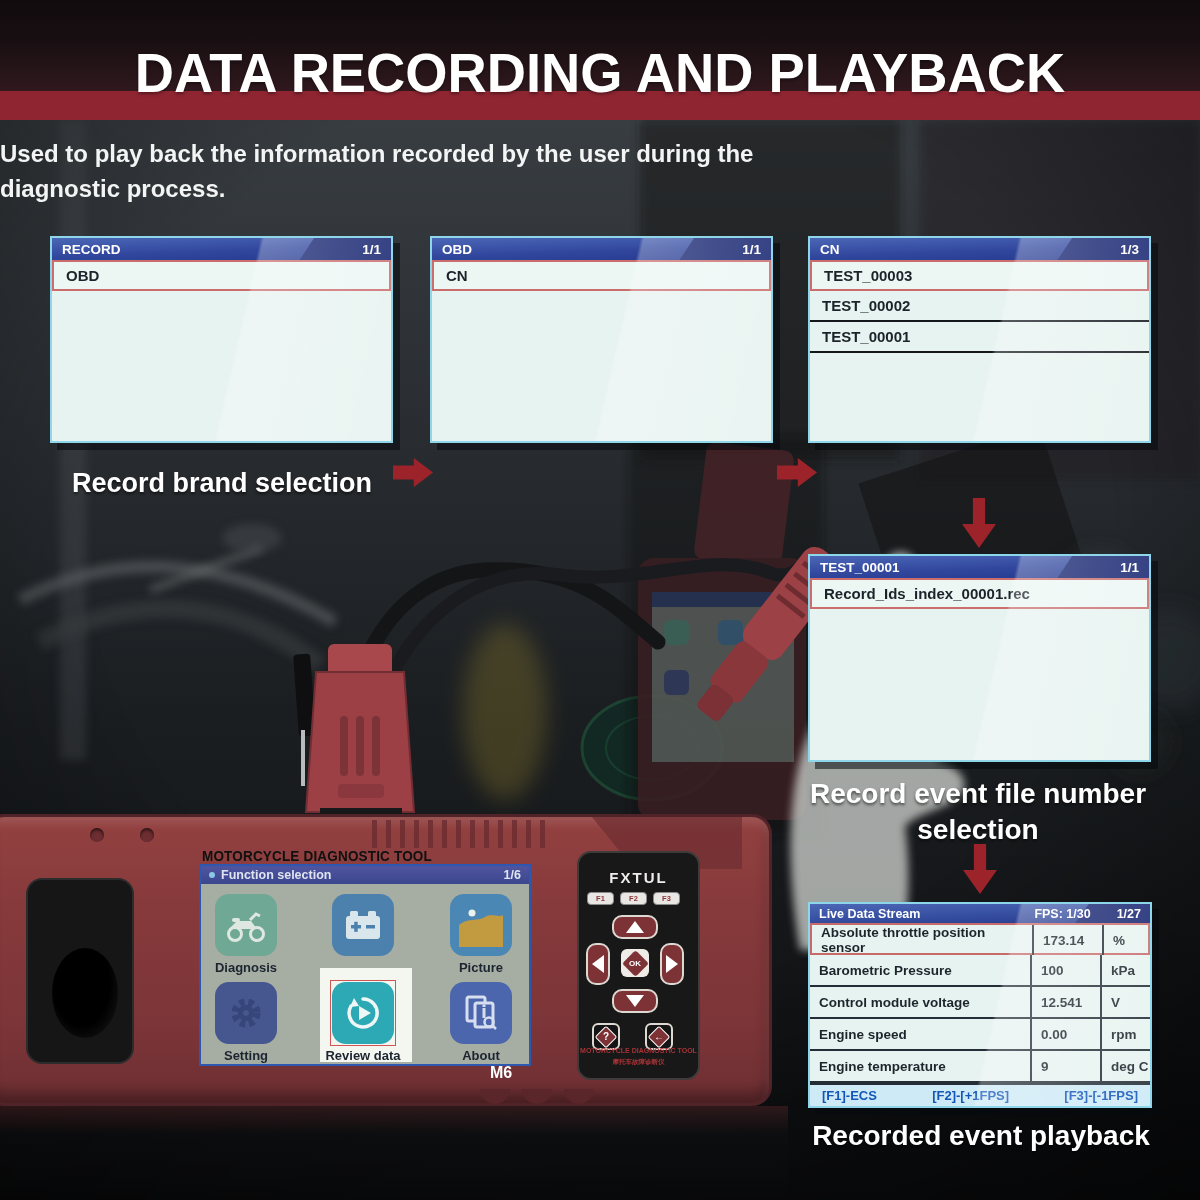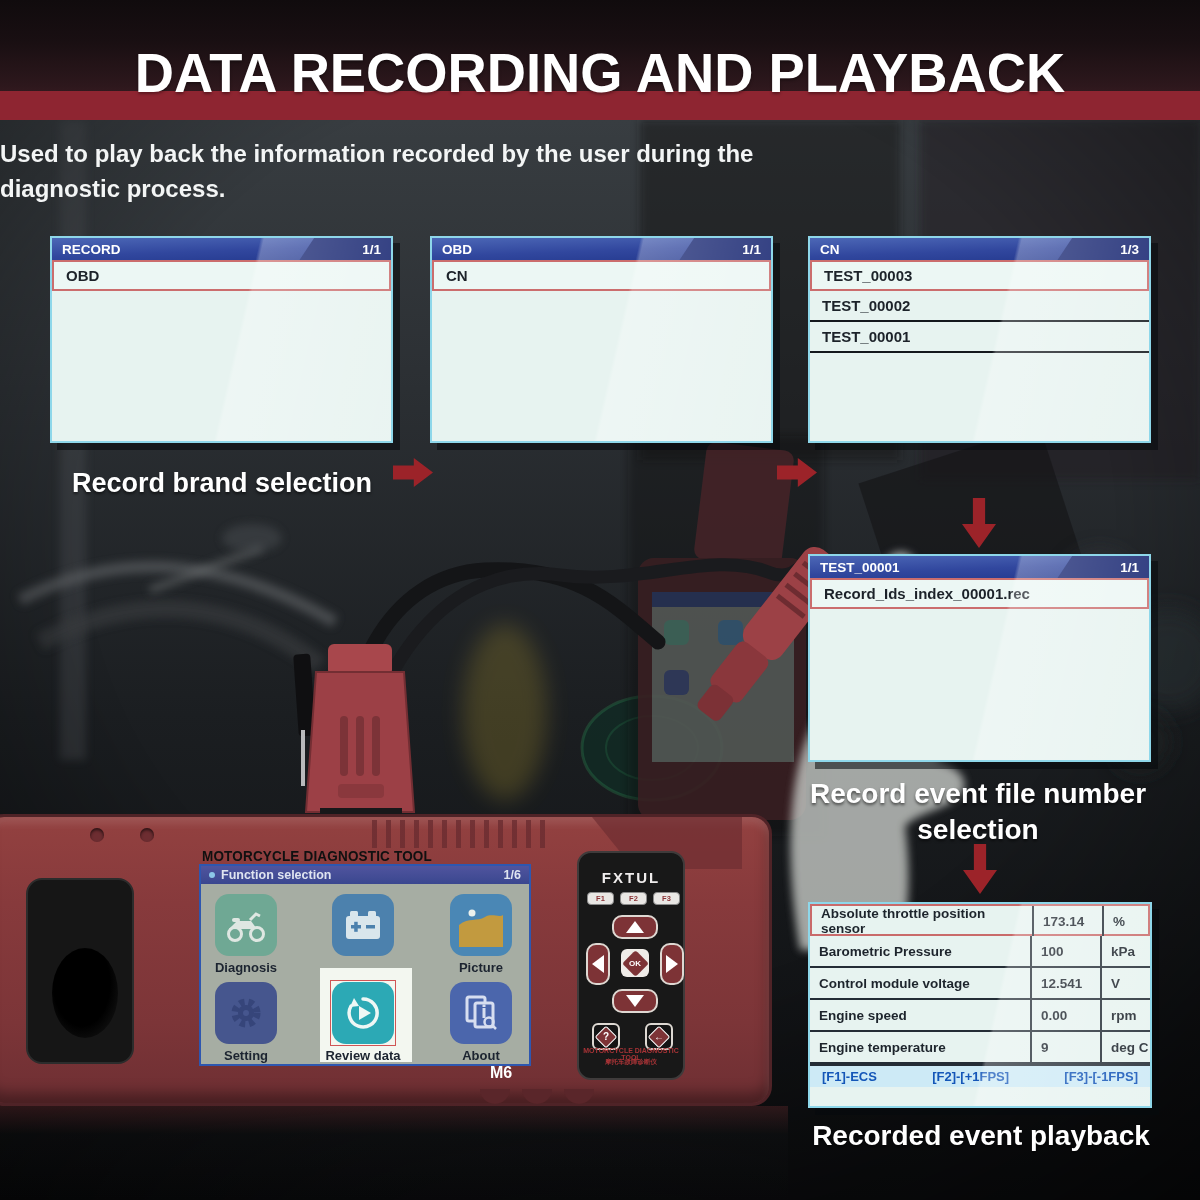--- a/index.html
+++ b/index.html
@@ -99,21 +99,21 @@
   .tile svg{width:44px;height:44px;}
   .tile-label{position:absolute;width:110px;text-align:center;font-size:13px;
     font-weight:600;color:#1c2430;}
   .sel-card{position:absolute;left:119px;top:102px;width:92px;height:94px;
     background:#f3f7f0;}
   .tile-review-border{position:absolute;left:129px;top:114px;width:66px;height:66px;
     border:1.5px solid #d05555;box-sizing:border-box;}
   .dev-model{left:490px;top:1064px;font-size:16px;font-weight:800;color:#fff;}
 
   
-  .keypad{left:577px;top:851px;width:108px;height:229px;background:#181818;
+  .keypad{left:577px;top:851px;width:123px;height:229px;background:#181818;
     border:2px solid #3f3b3b;border-radius:14px;box-sizing:border-box;}
   .kp-brand{left:0;top:16px;width:100%;text-align:center;color:#efecec;
     font-size:15px;font-weight:800;letter-spacing:2px;}
   .fkey{position:absolute;width:27px;height:13px;background:#e9e7e4;border-radius:4px;
     border:1px solid #8b8b8b;display:flex;align-items:center;justify-content:center;
     font-size:7.5px;font-weight:800;color:#8a3336;box-sizing:border-box;}
   .pad-btn{position:absolute;background:#7d3336;border:2px solid #ded8d2;border-radius:10px;
     display:flex;align-items:center;justify-content:center;box-sizing:border-box;}
   .tri-up{width:0;height:0;border-left:9px solid transparent;border-right:9px solid transparent;border-bottom:12px solid #fff;}
   .tri-down{width:0;height:0;border-left:9px solid transparent;border-right:9px solid transparent;border-top:12px solid #fff;}
@@ -277,20 +277,25 @@
     </div>
     <div class="sc-body">
       <div class="row sel">Record_Ids_index_00001.rec</div>
     </div>
   </div>
 
   <div class="abs caption cap28" style="left:808px;top:776px;width:340px;">Record event file number selection</div>
   <div class="abs arr-down" style="left:963px;top:844px;"></div>
 
   <div class="abs screen" style="left:808px;top:902px;width:344px;height:206px;">
+    <div class="live-head">
+      <span class="lh-title">Live Data Stream</span>
+      <span class="lh-fps">FPS: 1/30</span>
+      <span>1/27</span>
+    </div>
     <div class="lr sel">
       <div class="c1">Absolute throttle position sensor</div>
       <div class="c2">173.14</div>
       <div class="c3">%</div>
     </div>
     <div class="lr">
       <div class="c1">Barometric Pressure</div>
       <div class="c2">100</div>
       <div class="c3">kPa</div>
     </div>

